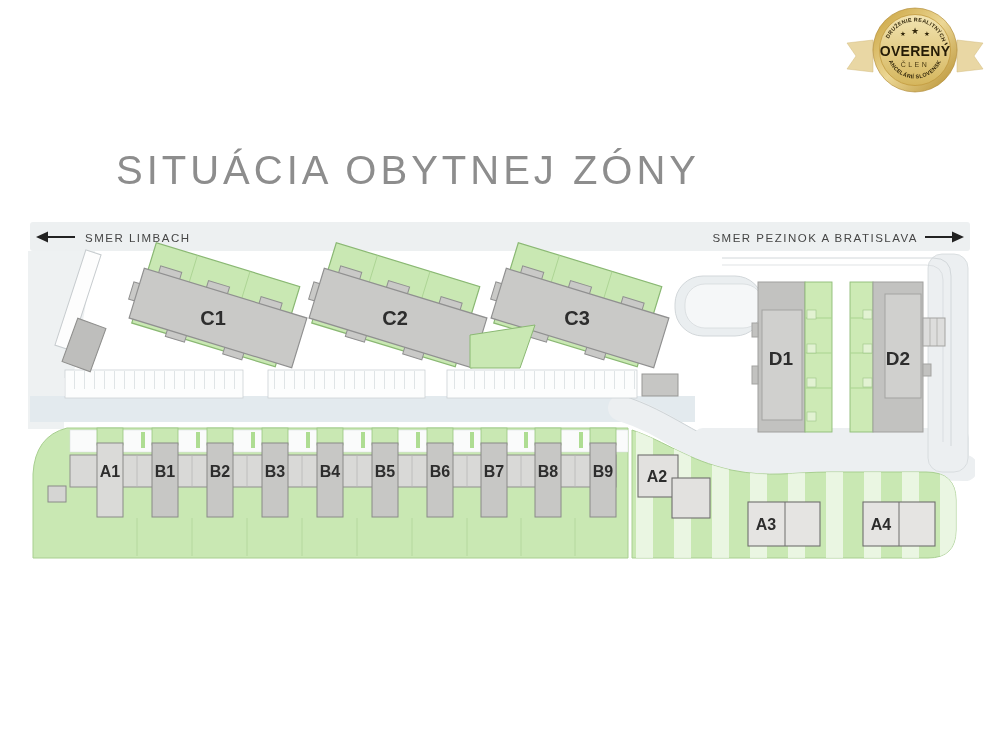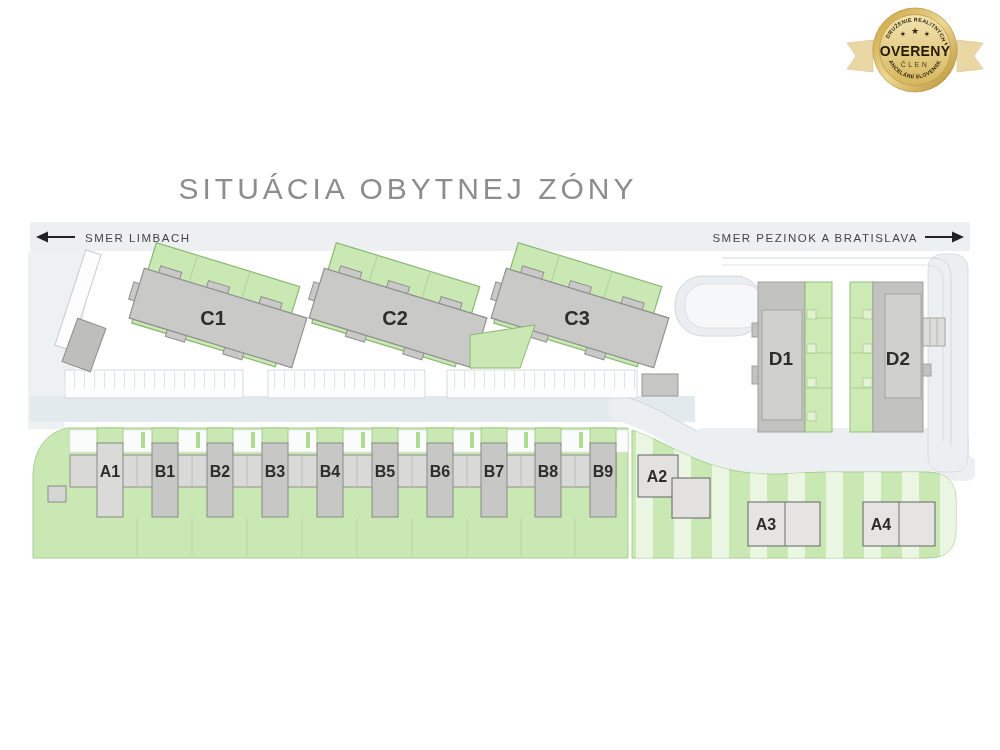--- a/index.html
+++ b/index.html
@@ -1,20 +1,20 @@
 <!DOCTYPE html>
 <html><head>
 <meta charset="utf-8">
 <style>
   html,body{margin:0;padding:0;background:#ffffff;}
   .canvas{position:relative;width:1000px;height:750px;background:#ffffff;overflow:hidden;
           font-family:"Liberation Sans",sans-serif;}
   .badge-svg{position:absolute;left:845px;top:6px;width:140px;height:88px;}
-  .page-title{position:absolute;left:0;top:172px;width:816px;text-align:center;
-              font-size:30px;font-weight:300;letter-spacing:4px;color:#8d8d8d;}
+  .page-title{position:absolute;left:0;top:148px;width:816px;text-align:center;
+              font-size:40px;font-weight:300;letter-spacing:4px;color:#8d8d8d;}
   .map-svg{position:absolute;left:25px;top:218px;width:950px;height:390px;}
   svg text{font-family:"Liberation Sans",sans-serif;}
   .bld-label{font-weight:bold;fill:#2d2d2d;}
   .dir-label{fill:#454545;letter-spacing:1.5px;font-size:11.5px;}
 </style>
 </head>
 <body>
 
 <div class="canvas">
 

